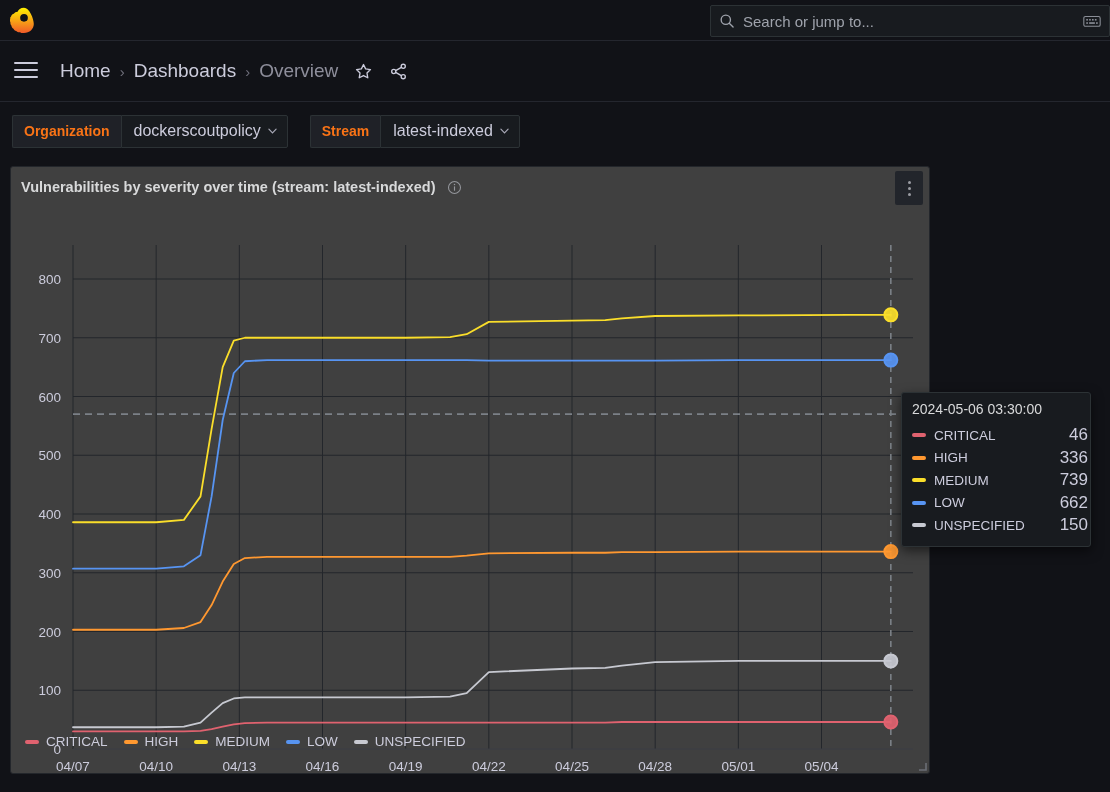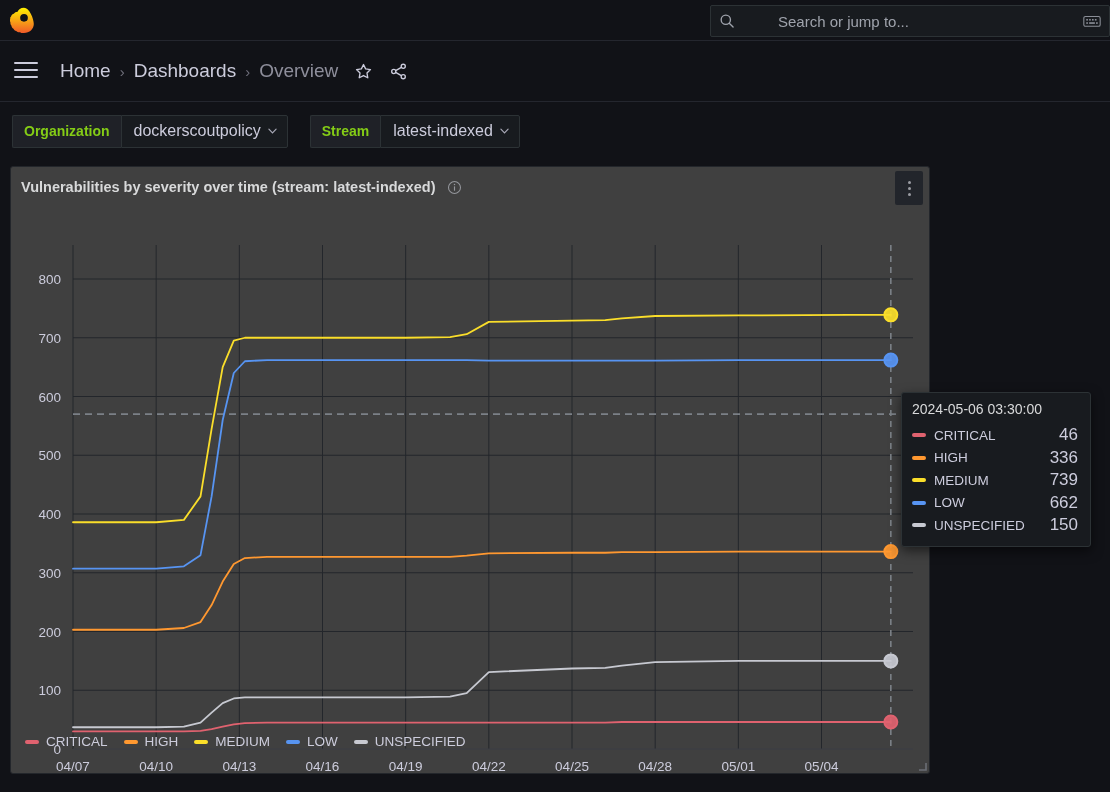--- a/index.html
+++ b/index.html
@@ -19,21 +19,21 @@
     display: flex; align-items: center;
   }
   .logo { margin-left: 10px; width: 28px; height: 28px; display:block; }
 
   .searchbar {
     position: absolute; left: 710px; top: 5px;
     width: 400px; height: 32px;
     background: #181b1f;
     border: 1px solid #2c3235;
     border-radius: 2px;
-    display: flex; align-items: center; padding: 12px 8px; gap: 35px;
+    display: flex; align-items: center; padding: 12px 8px;
   }
   .search-icon { width: 16px; height: 16px; flex: 0 0 16px; margin-right: 8px; }
   .search-text { font-size: 15px; color: #9fa3ac; flex: 1; }
   .kbd-icon { width: 18px; height: 14px; flex: 0 0 18px; opacity: .85; }
 
   
   .crumbbar {
     position: absolute; top: 41px; left: 0; width: 1110px; height: 61px;
     background: #111217;
     border-bottom: 1px solid #24262e;
@@ -53,21 +53,21 @@
   
   .varbar {
     position: absolute; top: 102px; left: 0; width: 1110px; height: 58px;
     display: flex; align-items: center; padding-left: 12px; gap: 0px;
   }
   .var-group { display: flex; align-items: center; margin-right: 22px; }
   .var-label {
     height: 33px; display: flex; align-items: center; padding: 0 11px;
     background: #1f2127; border: 1px solid #2c3235; border-right: none;
     border-radius: 2px 0 0 2px;
-    font-size: 14px; font-weight: 600; color: #84cc16;
+    font-size: 14px; font-weight: 600; color: #f97316;
   }
   .var-value {
     height: 33px; display: flex; align-items: center; gap: 7px;
     padding: 0 10px 0 12px;
     background: #181b1f; border: 1px solid #2c3235; border-radius: 0 2px 2px 0;
     font-size: 16px; color: #ccccdc; cursor: pointer;
   }
   .chev { width: 9px; height: 6px; opacity: .8; }
 
   
@@ -109,21 +109,21 @@
   .leg-swatch { width: 14px; height: 4px; border-radius: 2px; margin-right: 7px; }
   .leg-label { font-size: 13.5px; color: #ccccdc; }
 
   
   .tooltip {
     position: absolute; left: 901px; top: 392px;
     width: 190px;
     background: #181b1f;
     border: 1px solid #2c3235;
     border-radius: 3px;
-    padding: 8px 12px 9px 10px;
+    padding: 8px 2px 9px 10px;
     box-shadow: 0 4px 12px rgba(0,0,0,.55);
     z-index: 20;
   }
   .tt-time { font-size: 14px; color: #d8d9da; margin-bottom: 7px; font-weight: 400; }
   .tt-row { display: flex; align-items: center; height: 22.5px; }
   .tt-sw { width: 14px; height: 4px; border-radius: 2px; margin-right: 8px; flex: 0 0 14px; }
   .tt-name { font-size: 13.5px; color: #ccccdc; flex: 1; }
   .tt-val { font-size: 17px; color: #ccccdc; text-align: left; }
 </style>
 </head>

